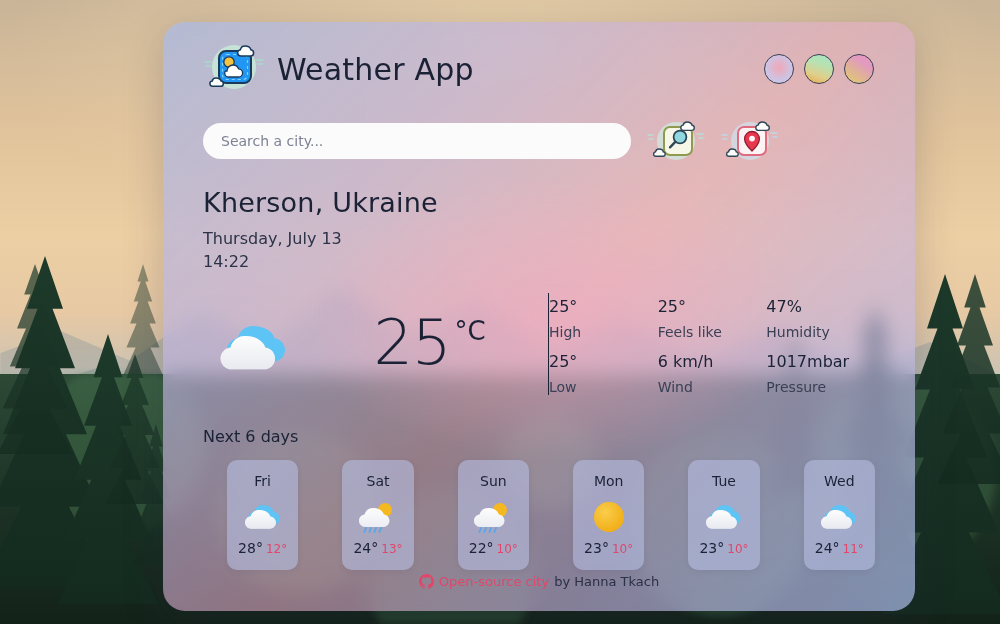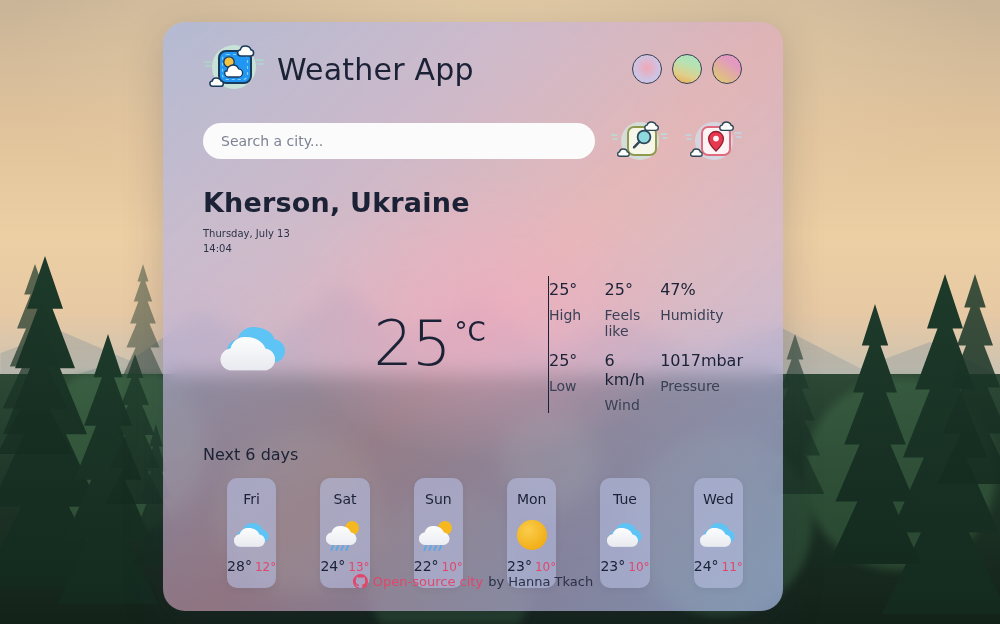--- a/index.html
+++ b/index.html
@@ -71,21 +71,21 @@
   }
   .tree.l {
     clip-path:polygon(50% 0%, 62% 16%, 55% 16%, 70% 34%, 60% 34%, 78% 54%,
                       64% 54%, 86% 76%, 66% 76%, 92% 100%, 8% 100%, 34% 76%,
                       14% 76%, 36% 54%, 22% 54%, 40% 34%, 30% 34%, 45% 16%, 38% 16%);
   }
 
   
   #app-card {
     position:absolute; left:163px; top:22px;
-    width:620px; height:589px;
+    width:752px; height:589px;
     border-radius:22px;
     background:linear-gradient(135deg,
       rgba(166,185,231,.72) 0%,
       rgba(191,176,222,.66) 28%,
       rgba(226,170,198,.60) 52%,
       rgba(196,178,224,.64) 74%,
       rgba(168,186,232,.72) 100%);
     backdrop-filter:blur(10px);
     -webkit-backdrop-filter:blur(10px);
     box-shadow:0 10px 40px rgba(40,40,70,.22);
@@ -120,22 +120,22 @@
   .search-input {
     width:428px; height:36px; border:none; outline:none;
     border-radius:18px; background:#fcfbfb;
     padding:0 18px; font-size:14px; color:#5a5f70;
     font-family:"DejaVu Sans", sans-serif;
   }
   .search-input::placeholder { color:#7d8293; }
   .icon-btn { cursor:pointer; line-height:0; }
 
   
-  .loc-city { margin-top:22px; font-size:27px; color:#1b2236; font-weight:700; letter-spacing:.2px; }
-  .loc-date { margin-top:9px; font-size:10px; color:#2c3348; line-height:1.45; }
+  .loc-city { margin-top:22px; font-size:27px; color:#1b2236; font-weight:400; letter-spacing:.2px; }
+  .loc-date { margin-top:9px; font-size:16px; color:#2c3348; line-height:1.45; }
 
   
   .current { display:flex; align-items:stretch; margin-top:12px; }
   .cur-left {
     display:flex; align-items:center; gap:12px;
     width:345px; padding-left:12px;
   }
   .cur-icon { width:80px; flex:none; }
   .cur-temp-wrap { flex:1; text-align:center; padding-bottom:4px; }
   .cur-temp {
@@ -255,21 +255,21 @@
           <path d="M1 18h5M2 22h4" stroke="#bcd9e8" stroke-width="1.3" stroke-linecap="round"></path>
           <path d="M50 16h6M52 20h4" stroke="#bcd9e8" stroke-width="1.3" stroke-linecap="round"></path>
         </svg>
       </span>
     </div>
 
     <div>
       <div class="loc-city">Kherson, Ukraine</div>
       <div class="loc-date">
         <div>Thursday, July 13</div>
-        <div>14:04</div>
+        <div>14:22</div>
       </div>
     </div>
 
     <div class="current">
       <div class="cur-left">
         <span class="cur-icon">
           <svg width="80" height="62" viewBox="0 0 80 62">
             <path d="M38 14c-7.5 0-13.8 5.2-15.4 12.2C16.6 27 12 31.9 12 37.9c0 6.4 5.2 11.6 11.6 11.6h34.8C64.8 49.5 70 44.3 70 37.9c0-6-4.6-10.9-10.5-11.7C57.9 19.2 48.6 14 38 14z" fill="#5ec3f5"></path>
             <path d="M30 24c-7 0-12.9 4.9-14.4 11.4C9.9 36.2 5.6 40.8 5.6 46.4 5.6 52.4 10.5 57.3 16.5 57.3h32.6c6 0 10.9-4.9 10.9-10.9 0-5.6-4.3-10.2-9.8-10.9C48.6 28.8 40 24 30 24z" fill="#fbfbfb"></path>
             <path d="M30 24c-7 0-12.9 4.9-14.4 11.4C9.9 36.2 5.6 40.8 5.6 46.4 5.6 52.4 10.5 57.3 16.5 57.3h32.6c6 0 10.9-4.9 10.9-10.9 0-5.6-4.3-10.2-9.8-10.9C48.6 28.8 40 24 30 24z" fill="url(#cg)" opacity=".5"></path>

